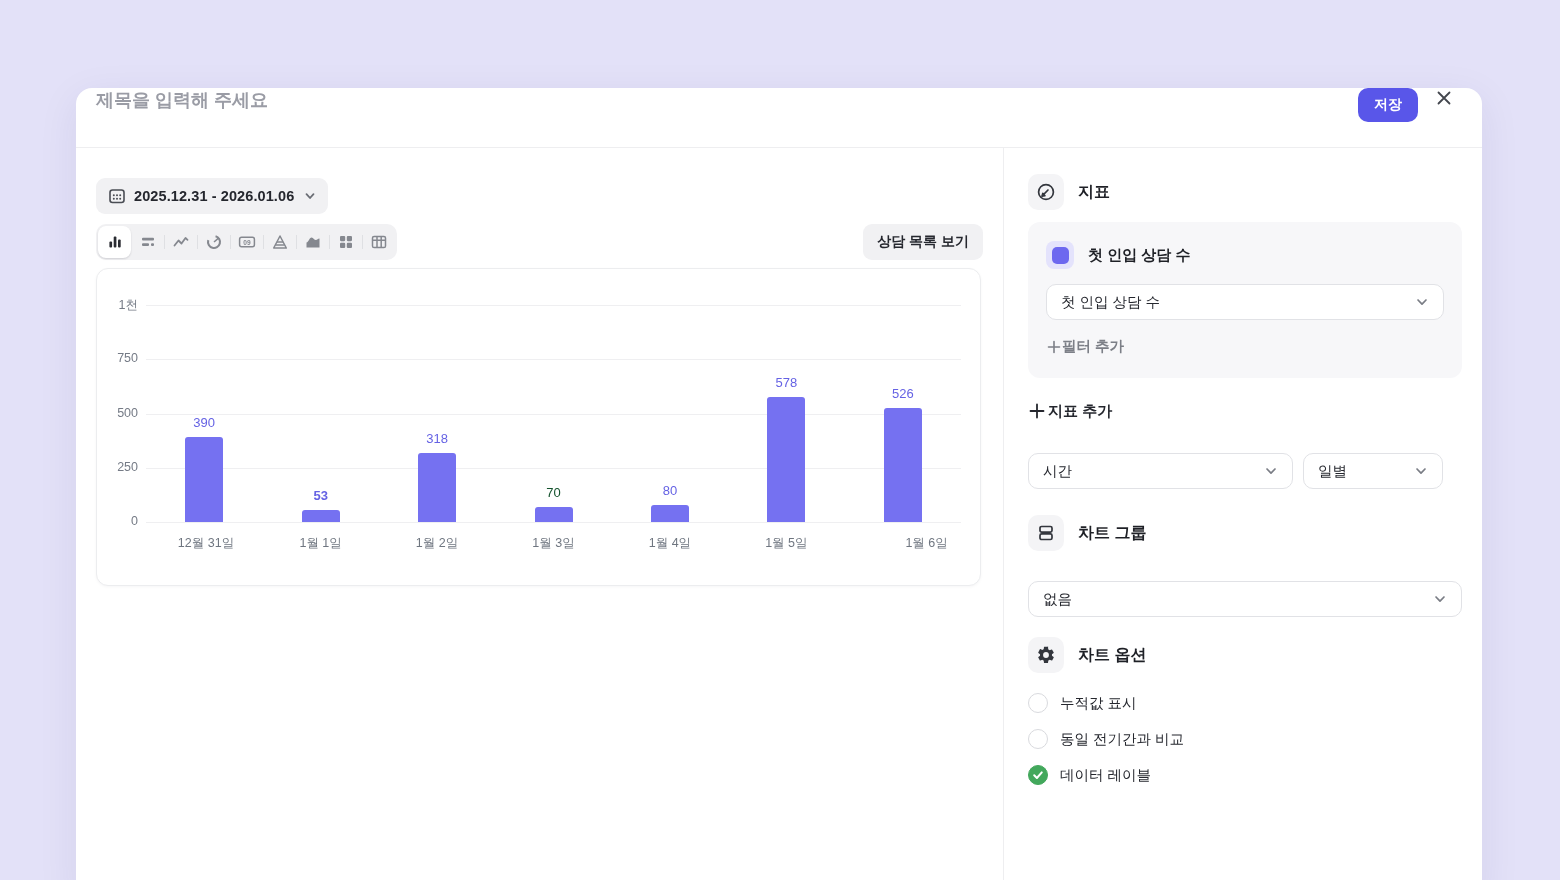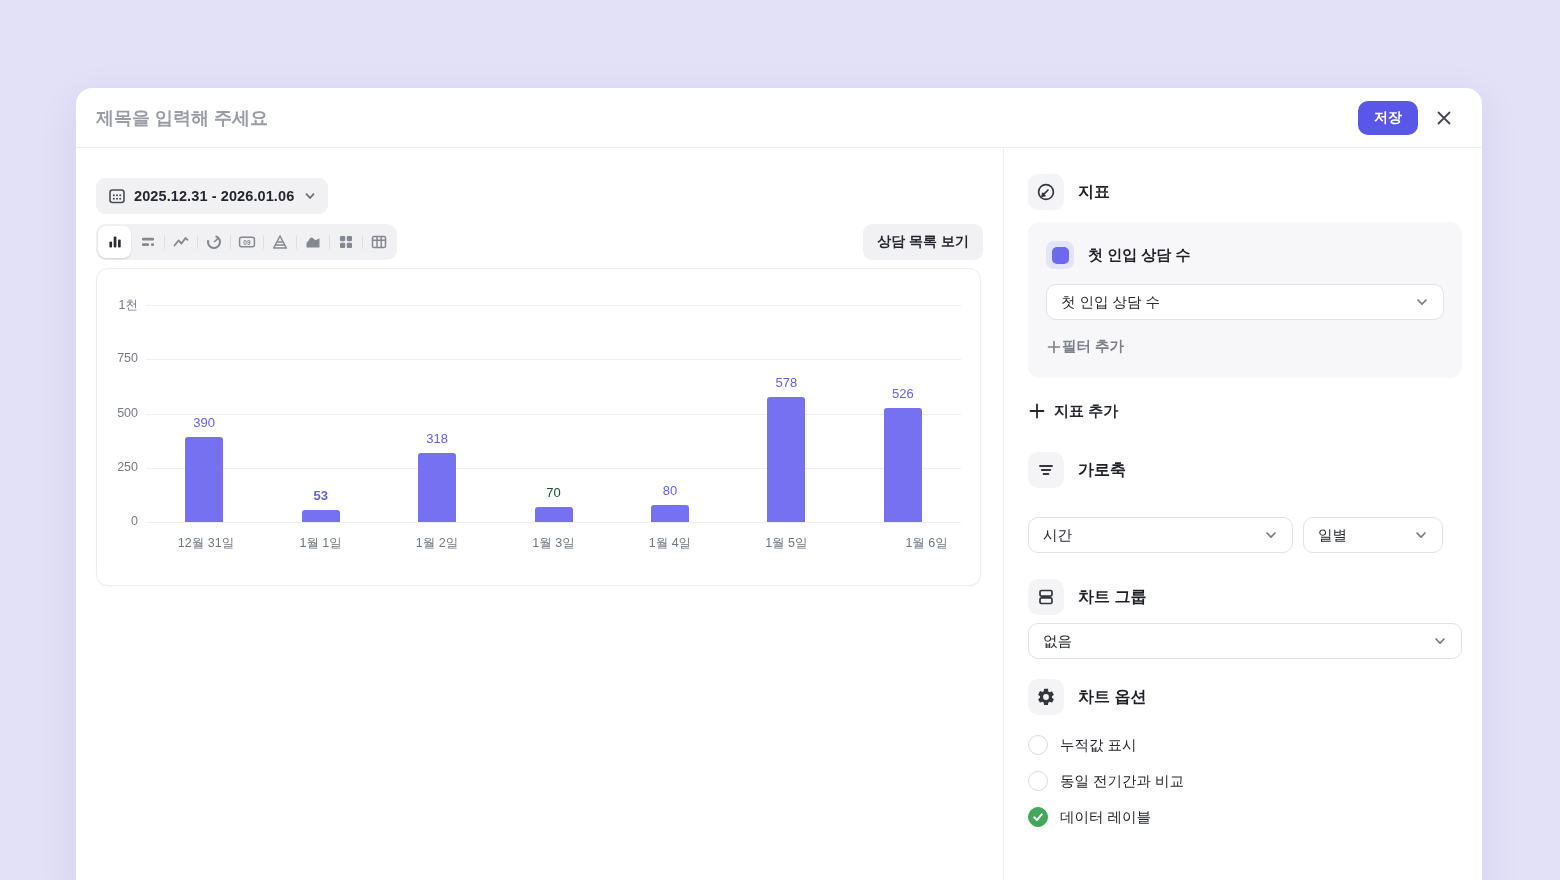--- a/index.html
+++ b/index.html
@@ -8,21 +8,21 @@
     --card-border:#ECEDEF; --grid:#EFEFF1; --axis-text:#757B86;
     --heading:#1E2026; --icon-box:#F4F4F6; --metric-card:#F7F7F9;
     --select-border:#E1E2E6; --cb-border:#D9DADE; --green:#43A85C;
   }
   *{box-sizing:border-box; margin:0; padding:0;}
   html,body{width:1560px; height:880px; overflow:hidden;}
   body{background:var(--backdrop); font-family:"Liberation Sans", sans-serif; position:relative;}
 
   .modal{position:absolute; left:76px; top:88px; width:1406px; height:812px;
     background:var(--modal); border-radius:16px; box-shadow:0 10px 40px rgba(40,40,90,.08);}
-  .modal-header{height:60px; display:flex; align-items:center; padding:0 28px 0 20px;
+  .modal-header{height:60px; display:flex; align-items:flex-start; padding:0 28px 0 20px;
     border-bottom:1px solid var(--divider);}
   .title-input{flex:1; font-size:18px; font-weight:700; color:#9A9CA5; cursor:text;}
   .save-btn{height:34px; padding:0 16px; background:var(--accent); color:#fff; border:none;
     border-radius:10px; font-size:14px; font-weight:700; font-family:inherit; margin-right:16px; cursor:pointer;}
   .close-btn{width:20px; height:20px; display:flex; align-items:center; justify-content:center;
     color:#43464D; cursor:pointer;}
 
   .modal-body{display:flex; height:calc(100% - 60px);}
   .main{width:928px; padding:30px 20px 0 20px;}
 
@@ -64,28 +64,28 @@
   .swatch-halo{width:28px; height:28px; background:#E4E3FC; border-radius:8px;
     display:flex; align-items:center; justify-content:center;}
   .swatch{width:17px; height:17px; border-radius:5px;}
   .metric-name{font-size:15px; font-weight:700; color:var(--heading);}
   .select{margin-top:15px; height:36px; background:#fff; border:1px solid var(--select-border);
     border-radius:10px; display:flex; align-items:center; padding:0 14px; cursor:pointer;}
   .select .val{flex:1; font-size:14.5px; color:var(--dark);}
   .select .chev{color:#7A7D85; display:flex;}
   .add-link{margin-top:17px; display:inline-flex; align-items:center; 
     color:var(--muted); font-size:14.5px; font-weight:600; cursor:pointer;}
-  .add-metric{margin-top:24px; display:inline-flex; align-items:center; gap:8px;
+  .add-metric{margin-top:24px; display:inline-flex; align-items:center; gap:2px;
     color:var(--dark); font-size:15px; font-weight:700; cursor:pointer;}
 
   .section-gap{margin-top:28px;}
   .axis-row{margin-top:14px; display:flex; gap:10px; width:434px;}
   .axis-row .select.dim{width:265px;}
   .axis-row .select.gran{width:140px;}
-  .full-select{margin-top:8px; width:434px;justify-content:space-between;}
+  .full-select{margin-top:30px; width:434px;justify-content:space-between;}
 
   .options-list{margin-top:19px;}
   .opt-row{display:flex; align-items:center; gap:12px; margin-bottom:14px; height:22px; cursor:pointer;}
   .cb{width:20px; height:20px; border-radius:50%; border:1.5px solid var(--cb-border);
     background:#fff; display:flex; align-items:center; justify-content:center;}
   .cb svg{display:none;}
   .opt-row.checked .cb{background:var(--green); border-color:var(--green);}
   .opt-row.checked .cb svg{display:block;}
   .opt-label{font-size:14.5px; color:var(--dark);}
 </style>
@@ -258,28 +258,20 @@
         </div>
       </div>
 
       <div class="add-metric">
         <svg width="18" height="18" viewBox="0 0 18 18">
           <path d="M9,2.5 V15.5 M2.5,9 H15.5" stroke="currentColor" stroke-width="1.8" stroke-linecap="round" fill="none"></path>
         </svg>
         <span>지표 추가</span>
       </div>
 
-      <div class="section-head section-gap">
-        <span class="icon-box">
-          <svg width="22" height="22" viewBox="0 0 22 22">
-            <path d="M5,7 H17 M6.8,11 H15.2 M8.6,15 H13.4" stroke="currentColor" stroke-width="1.9" stroke-linecap="round" fill="none"></path>
-          </svg>
-        </span>
-        <span class="section-title">가로축</span>
-      </div>
       <div class="axis-row">
         <div class="select dim">
           <span class="val">시간</span>
           <span class="chev">
             <svg width="14" height="14" viewBox="0 0 14 14">
                 <polyline points="3,5 7,9.2 11,5" fill="none" stroke="currentColor" stroke-width="1.7" stroke-linecap="round" stroke-linejoin="round"></polyline>
               </svg>
           </span>
         </div>
         <div class="select gran">

